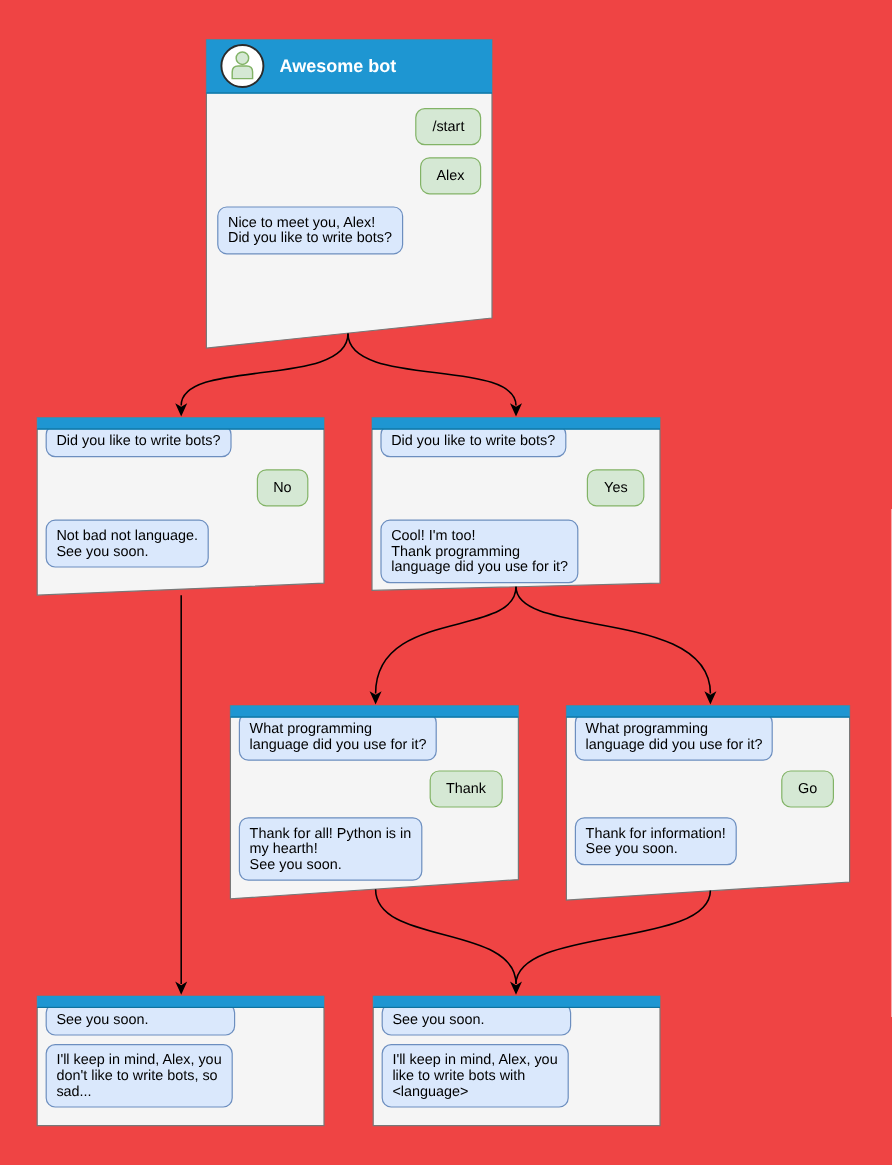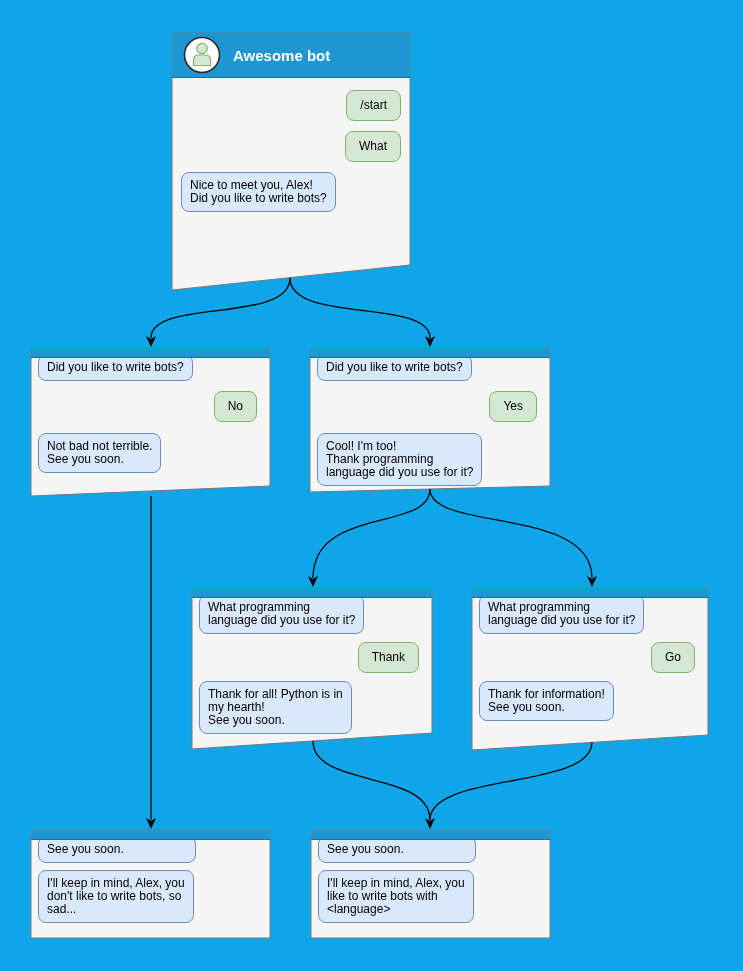--- a/index.html
+++ b/index.html
@@ -1,16 +1,16 @@
 <!DOCTYPE html>
 <html><head>
 <meta charset="utf-8">
 <style>
   html,body{margin:0;padding:0;background:#ffffff;}
-  #canvas{position:relative;width:743px;height:971px;background:#0ea5e9;
+  #canvas{position:relative;width:743px;height:971px;background:#ef4444;
           font-family:"Liberation Sans", sans-serif;color:#000;overflow:hidden;}
   svg.layer{position:absolute;left:0;top:0;pointer-events:none;}
   #shapes{z-index:0;}
   #edges{z-index:3;}
   .win{position:absolute;z-index:1;}
   .bar{position:absolute;left:0;right:0;top:0;background:#1e96d2;
        border-bottom:1px solid #10739e;z-index:2;box-sizing:border-box;}
   .win.small .bar{height:10px;}
   .win.root .bar{height:45px;}
   .body{position:absolute;left:0;right:0;display:flex;flex-direction:column;z-index:1;}
@@ -51,32 +51,32 @@
         <svg width="38" height="38" viewBox="0 0 38 38">
           <circle cx="19" cy="19" r="17.5" fill="#ffffff" stroke="#2b2b2b" stroke-width="1.6"></circle>
           <circle cx="19" cy="12.5" r="5.2" fill="#d5e8d4" stroke="#82b366" stroke-width="1.2"></circle>
           <path d="M10.5 29.5 L10.5 24 Q10.5 19 15.5 19 L22.5 19 Q27.5 19 27.5 24 L27.5 29.5 Z" fill="#d5e8d4" stroke="#82b366" stroke-width="1.2"></path>
         </svg>
       </span>
       <span class="title">Awesome bot</span>
     </div>
     <div class="body">
       <div class="msg user">/start</div>
-      <div class="msg user mt10">What</div>
+      <div class="msg user mt10">Alex</div>
       <div class="msg bot mt10">Nice to meet you, Alex!
 Did you like to write bots?</div>
     </div>
   </div>
 
   <div class="win small" style="left:31px;top:348px;width:239px;height:148px;">
     <div class="bar"></div>
     <div class="body">
       <div class="msg bot tucked">Did you like to write bots?</div>
       <div class="msg user mt10">No</div>
-      <div class="msg bot mt11">Not bad not terrible.
+      <div class="msg bot mt11">Not bad not language.
 See you soon.</div>
     </div>
   </div>
 
   <div class="win small" style="left:310px;top:348px;width:240px;height:144px;">
     <div class="bar"></div>
     <div class="body">
       <div class="msg bot tucked">Did you like to write bots?</div>
       <div class="msg user mt10">Yes</div>
       <div class="msg bot mt11">Cool! I'm too!

